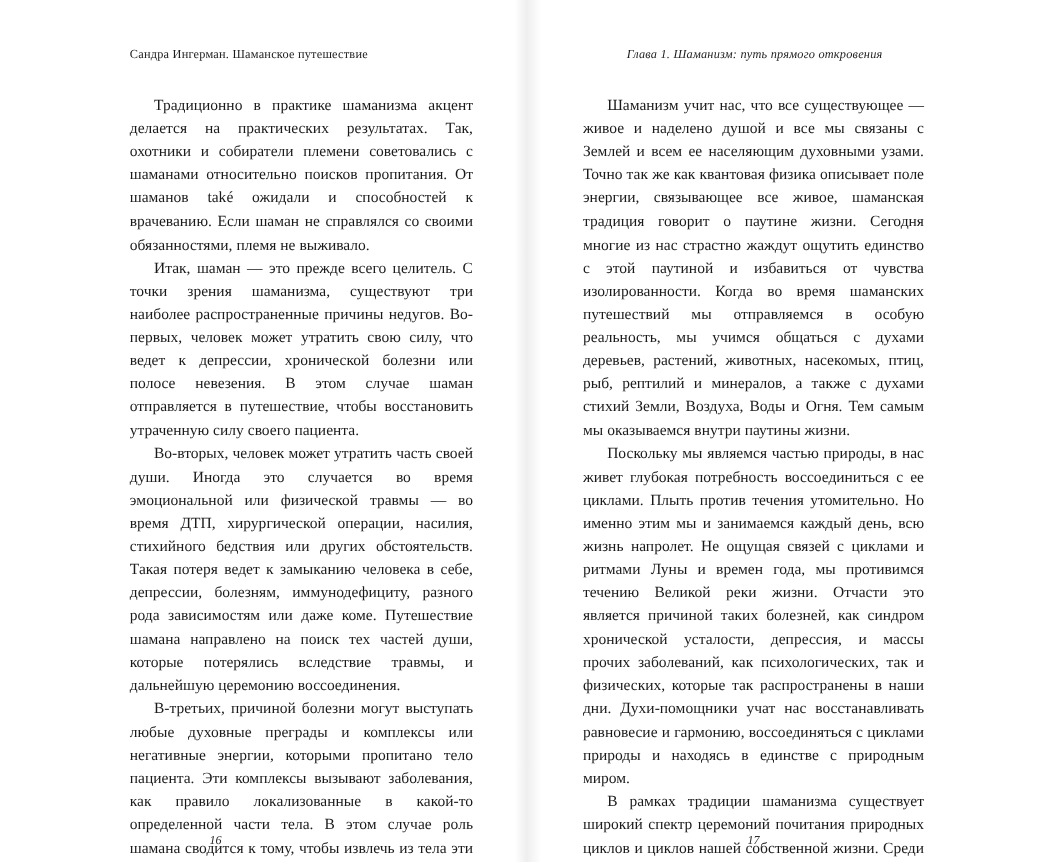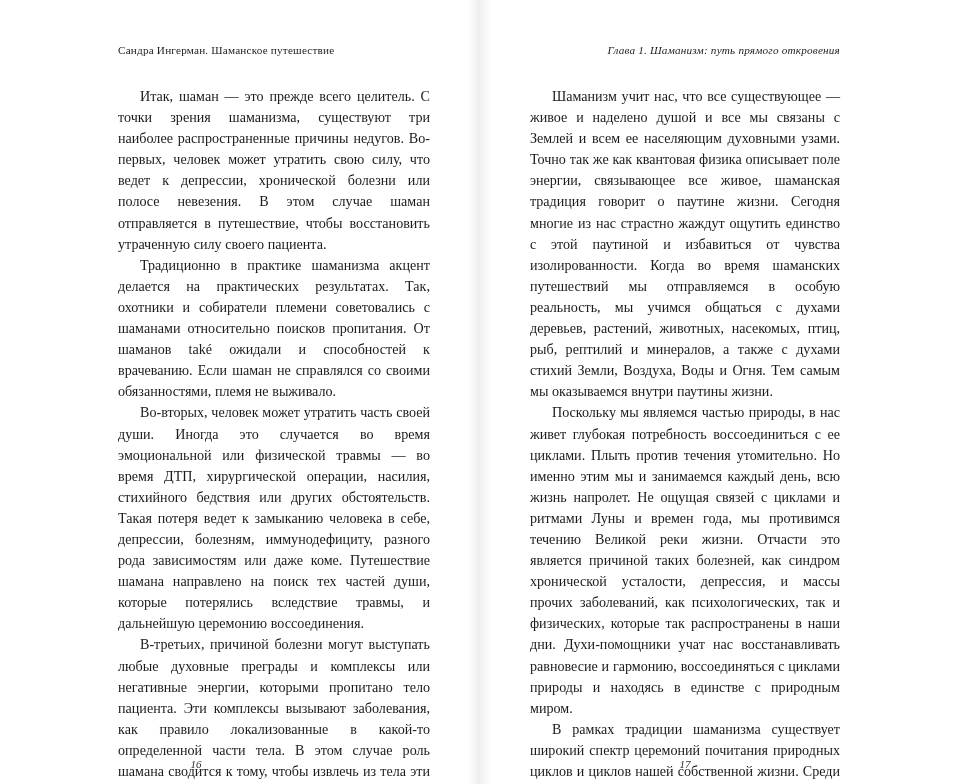--- a/index.html
+++ b/index.html
@@ -38,21 +38,21 @@
   }
   .running-head {
     font-size: 11.2px;
     letter-spacing: 0.2px;
     color: #1d1d1d;
     margin-bottom: 30px;
     white-space: nowrap;
   }
   .running-head.right {
     font-style: italic;
-    text-align: right;
+    text-align: center;
     padding-left: 2px;
   }
   .body-text p {
     margin: 0;
     text-align: justify;
     text-indent: 22px;
     font-size: 14.1px;
     line-height: 21.1px;
     hyphens: auto;
     -webkit-hyphens: auto;
@@ -80,22 +80,22 @@
   }
 </style>
 </head>
 <body>
 
 <div class="spread">
 
   <div class="page page-left">
     <div class="running-head">Сандра Ингерман. Шаманское путешествие</div>
     <div class="body-text">
+      <p>Традиционно в практике шаманизма акцент делается на практических результатах. Так, охотники и собиратели племени советовались с шаманами относительно поисков пропитания. От шаманов také ожидали и способностей к врачеванию. Если шаман не справлялся со своими обязанностями, племя не выживало.</p>
       <p>Итак, шаман — это прежде всего целитель. С точки зрения шаманизма, существуют три наиболее распространенные причины недугов. Во-первых, человек может утратить свою силу, что ведет к депрессии, хронической болезни или полосе невезения. В этом случае шаман отправляется в путешествие, чтобы восстановить утраченную силу своего пациента.</p>
-      <p>Традиционно в практике шаманизма акцент делается на практических результатах. Так, охотники и собиратели племени советовались с шаманами относительно поисков пропитания. От шаманов také ожидали и способностей к врачеванию. Если шаман не справлялся со своими обязанностями, племя не выживало.</p>
       <p>Во-вторых, человек может утратить часть своей души. Иногда это случается во время эмоциональной или физической травмы — во время ДТП, хирургической операции, насилия, стихийного бедствия или других обстоятельств. Такая потеря ведет к замыканию человека в себе, депрессии, болезням, иммунодефициту, разного рода зависимостям или даже коме. Путешествие шамана направлено на поиск тех частей души, которые потерялись вследствие травмы, и дальнейшую церемонию воссоединения.</p>
       <p>В-третьих, причиной болезни могут выступать любые духовные преграды и комплексы или негативные энергии, которыми пропитано тело пациента. Эти комплексы вызывают заболевания, как правило локализованные в какой-то определенной части тела. В этом случае роль шамана сводится к тому, чтобы извлечь из тела эти вредоносные энергии.</p>
 
     </div>
     <div class="folio">16</div>
   </div>
 
   <div class="page page-right">
     <div class="running-head right">Глава 1. Шаманизм: путь прямого откровения</div>
     <div class="body-text">

